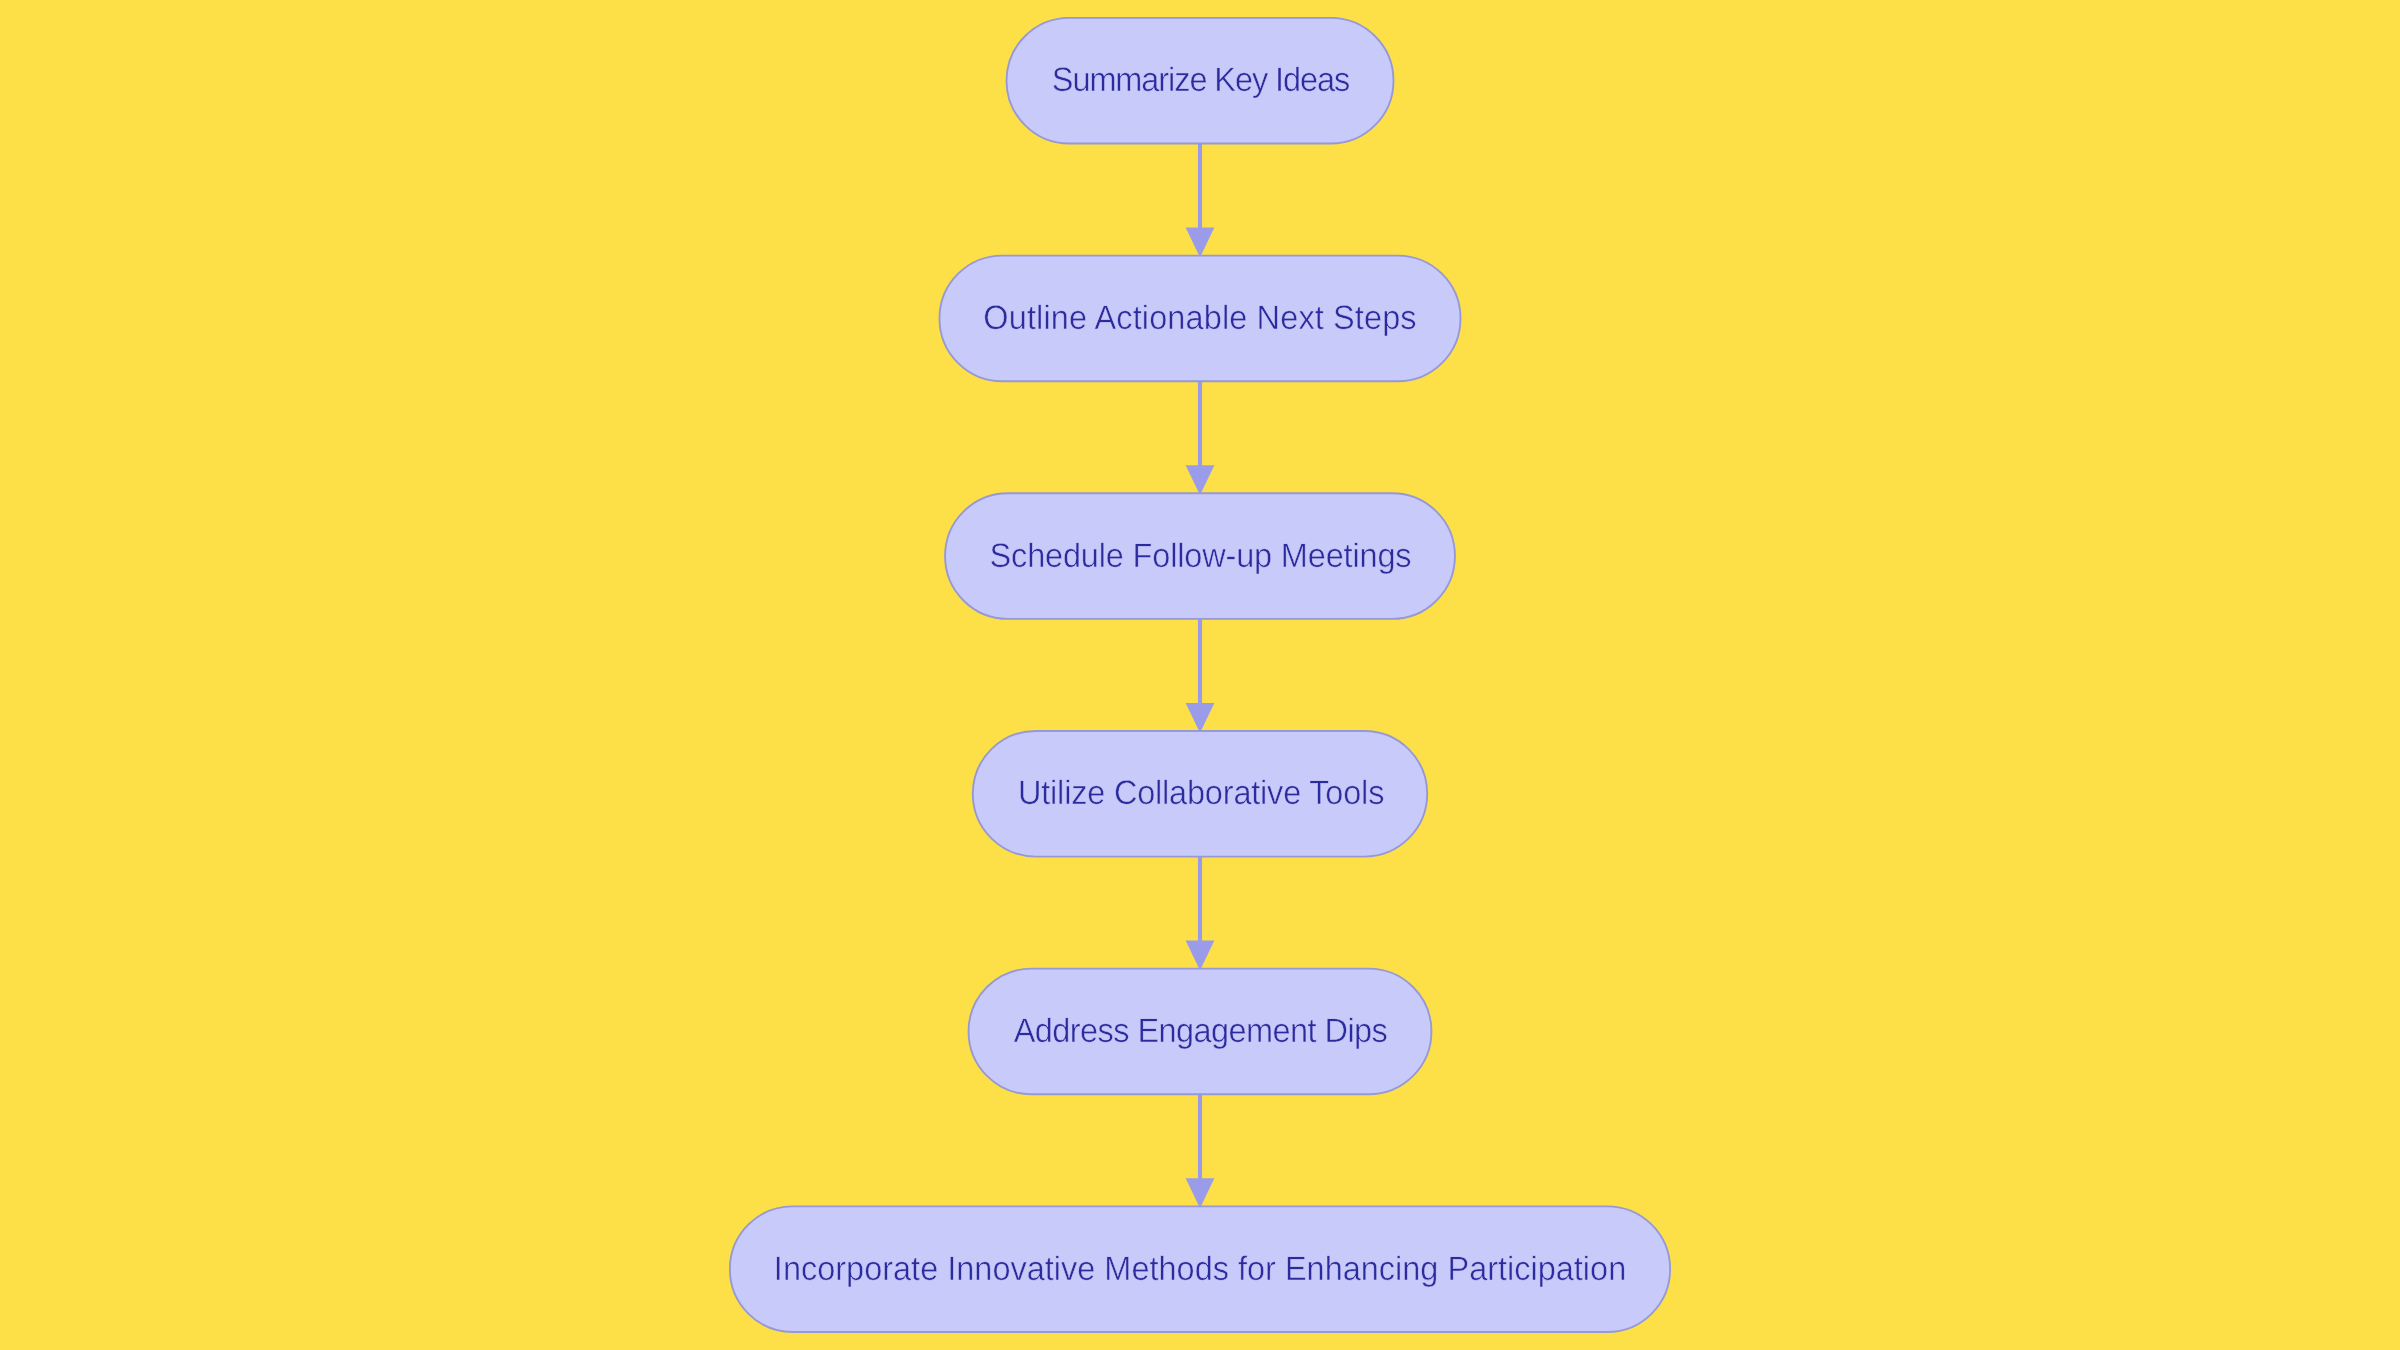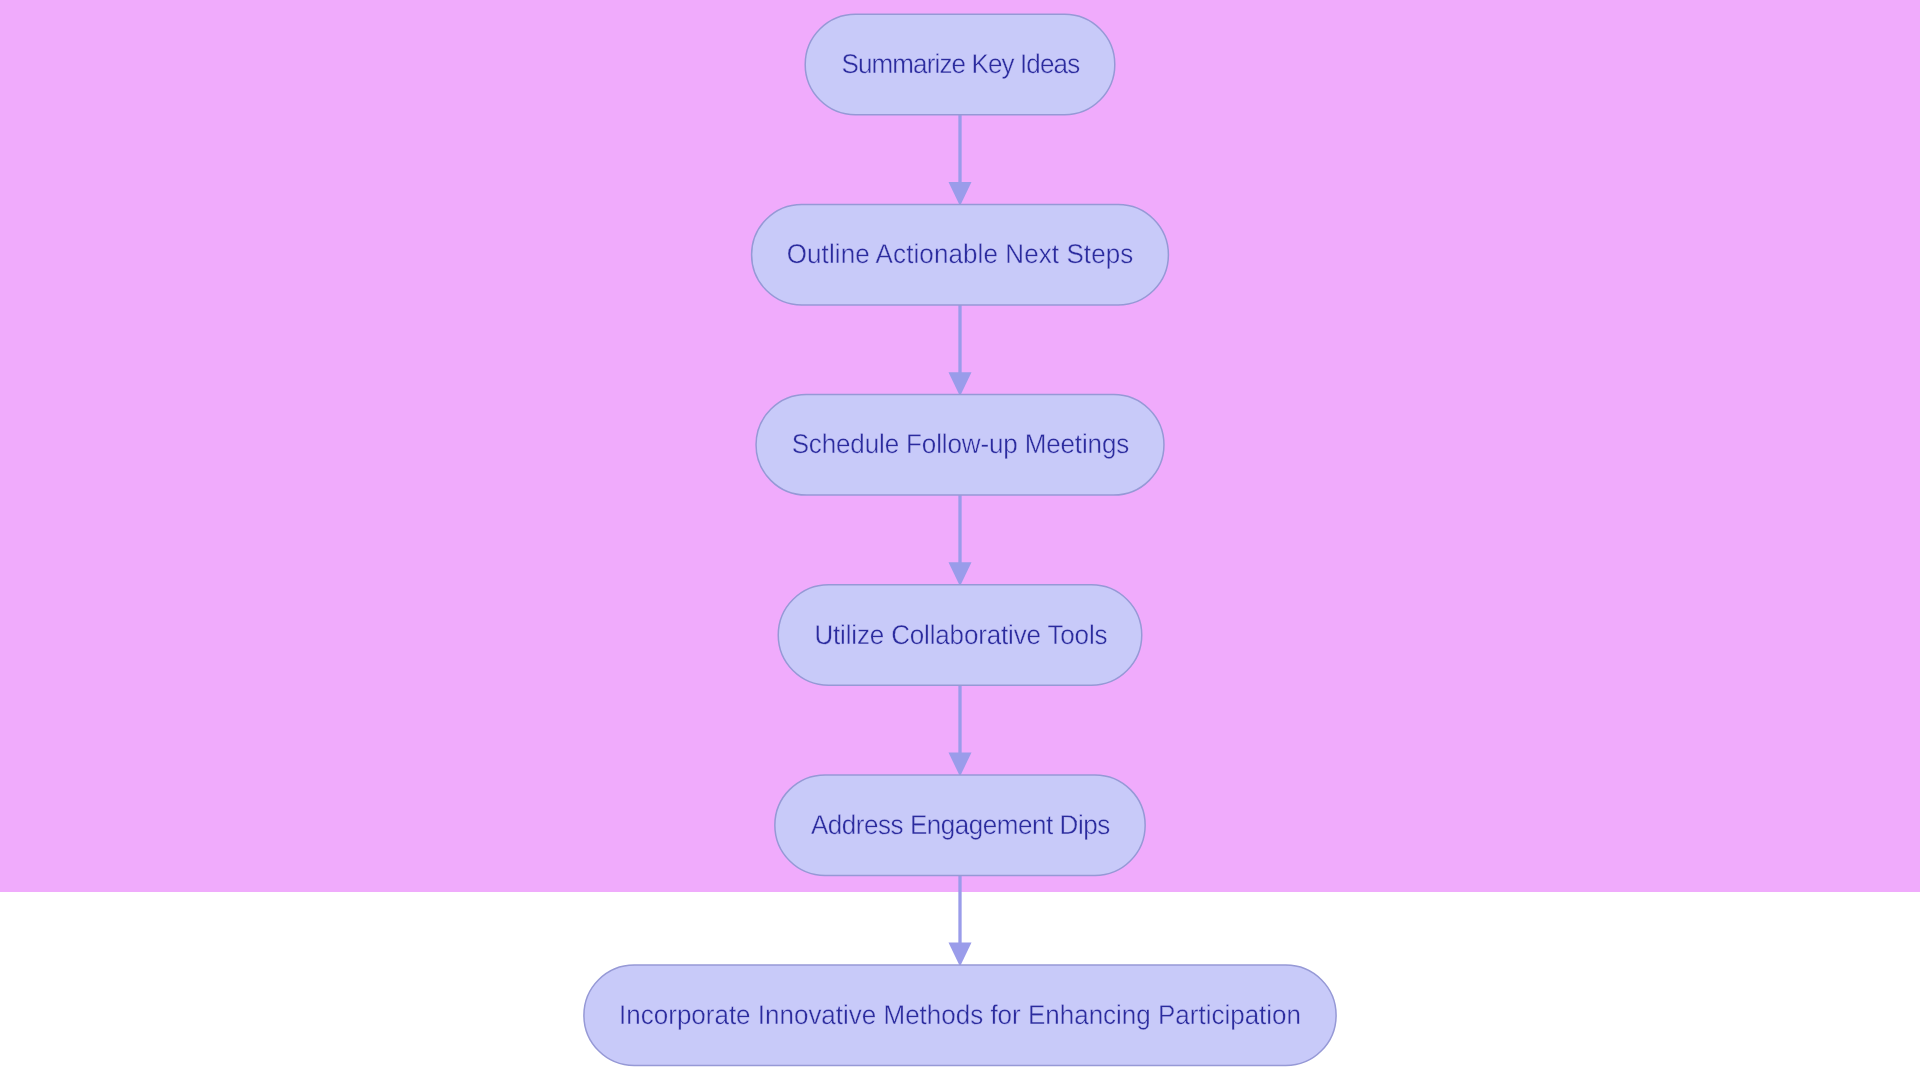--- a/index.html
+++ b/index.html
@@ -12,22 +12,22 @@
     overflow: hidden;
   }
   body {
     font-family: "Liberation Sans", sans-serif;
     -webkit-font-smoothing: antialiased;
     text-rendering: geometricPrecision;
   }
   #chart-root {
     position: relative;
     width: 1920px;
-    height: 892px;
-    background: #f0abfc;
+    height: 1080px;
+    background: #fde047;
     transform: translateZ(0);
     will-change: transform;
   }
   #flow-svg {
     position: absolute;
     left: 0;
     top: 0;
     display: block;
     shape-rendering: geometricPrecision;
   }

